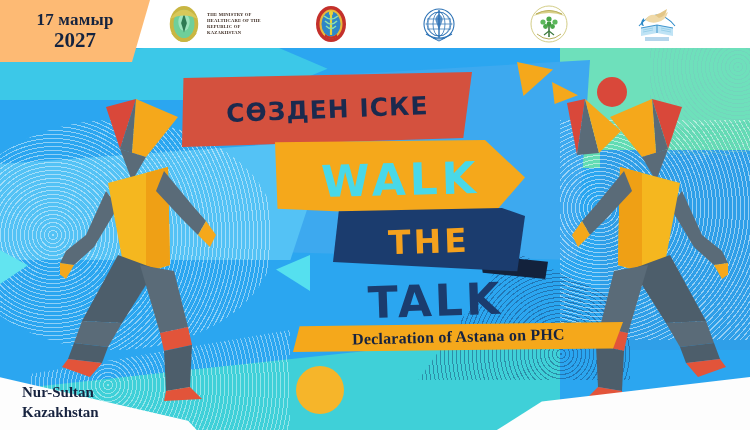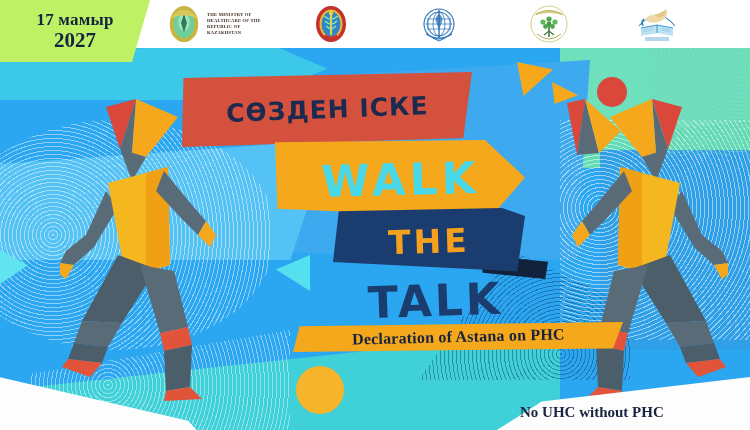--- a/index.html
+++ b/index.html
@@ -77,21 +77,21 @@
       rgba(255,255,255,0) 1px, rgba(255,255,255,0) 4px);}
 
   
   .header{
     position:absolute;left:0;top:0;width:750px;height:48px;
     background:#ffffff;z-index:30;
     display:flex;align-items:center;
   }
   .date-panel{
     position:absolute;left:0;top:0;width:150px;height:62px;
-    background:#bef264;z-index:31;
+    background:#fdba74;z-index:31;
     clip-path:polygon(0% 0%, 100% 0%, 88% 100%, 0% 100%);
     display:flex;flex-direction:column;align-items:center;
     justify-content:center;line-height:1.05;
   }
   .date-line1{font-size:17px;font-weight:bold;color:#14233f;letter-spacing:.2px;}
   .date-line2{font-size:21px;font-weight:bold;color:#14233f;}
 
   .logo-row{position:absolute;left:165px;top:0;width:585px;height:48px;
     display:flex;align-items:center;z-index:32;}
   .logo-cell{display:flex;align-items:center;gap:4px;flex:0 0 auto;}
@@ -307,23 +307,26 @@
 
   <div class="talk-word">
     <span>TALK</span>
   </div>
 
   <div class="banner-sub">
     <span>Declaration of Astana on PHC</span>
   </div>
 
   <div class="wedge-bl"></div>
+  <div class="bl-text">
+    <div>Nur-Sultan</div>
+    <div>Kazakhstan</div>
+  </div>
 
   <div class="wedge-br"></div>
-  <div class="br-text">No UHC without PHC</div>
 
   <div class="header"></div>
 
   <div class="date-panel">
     <div class="date-line1">17 мамыр</div>
     <div class="date-line2">2027</div>
   </div>
 
   <div class="logo-row">
 

